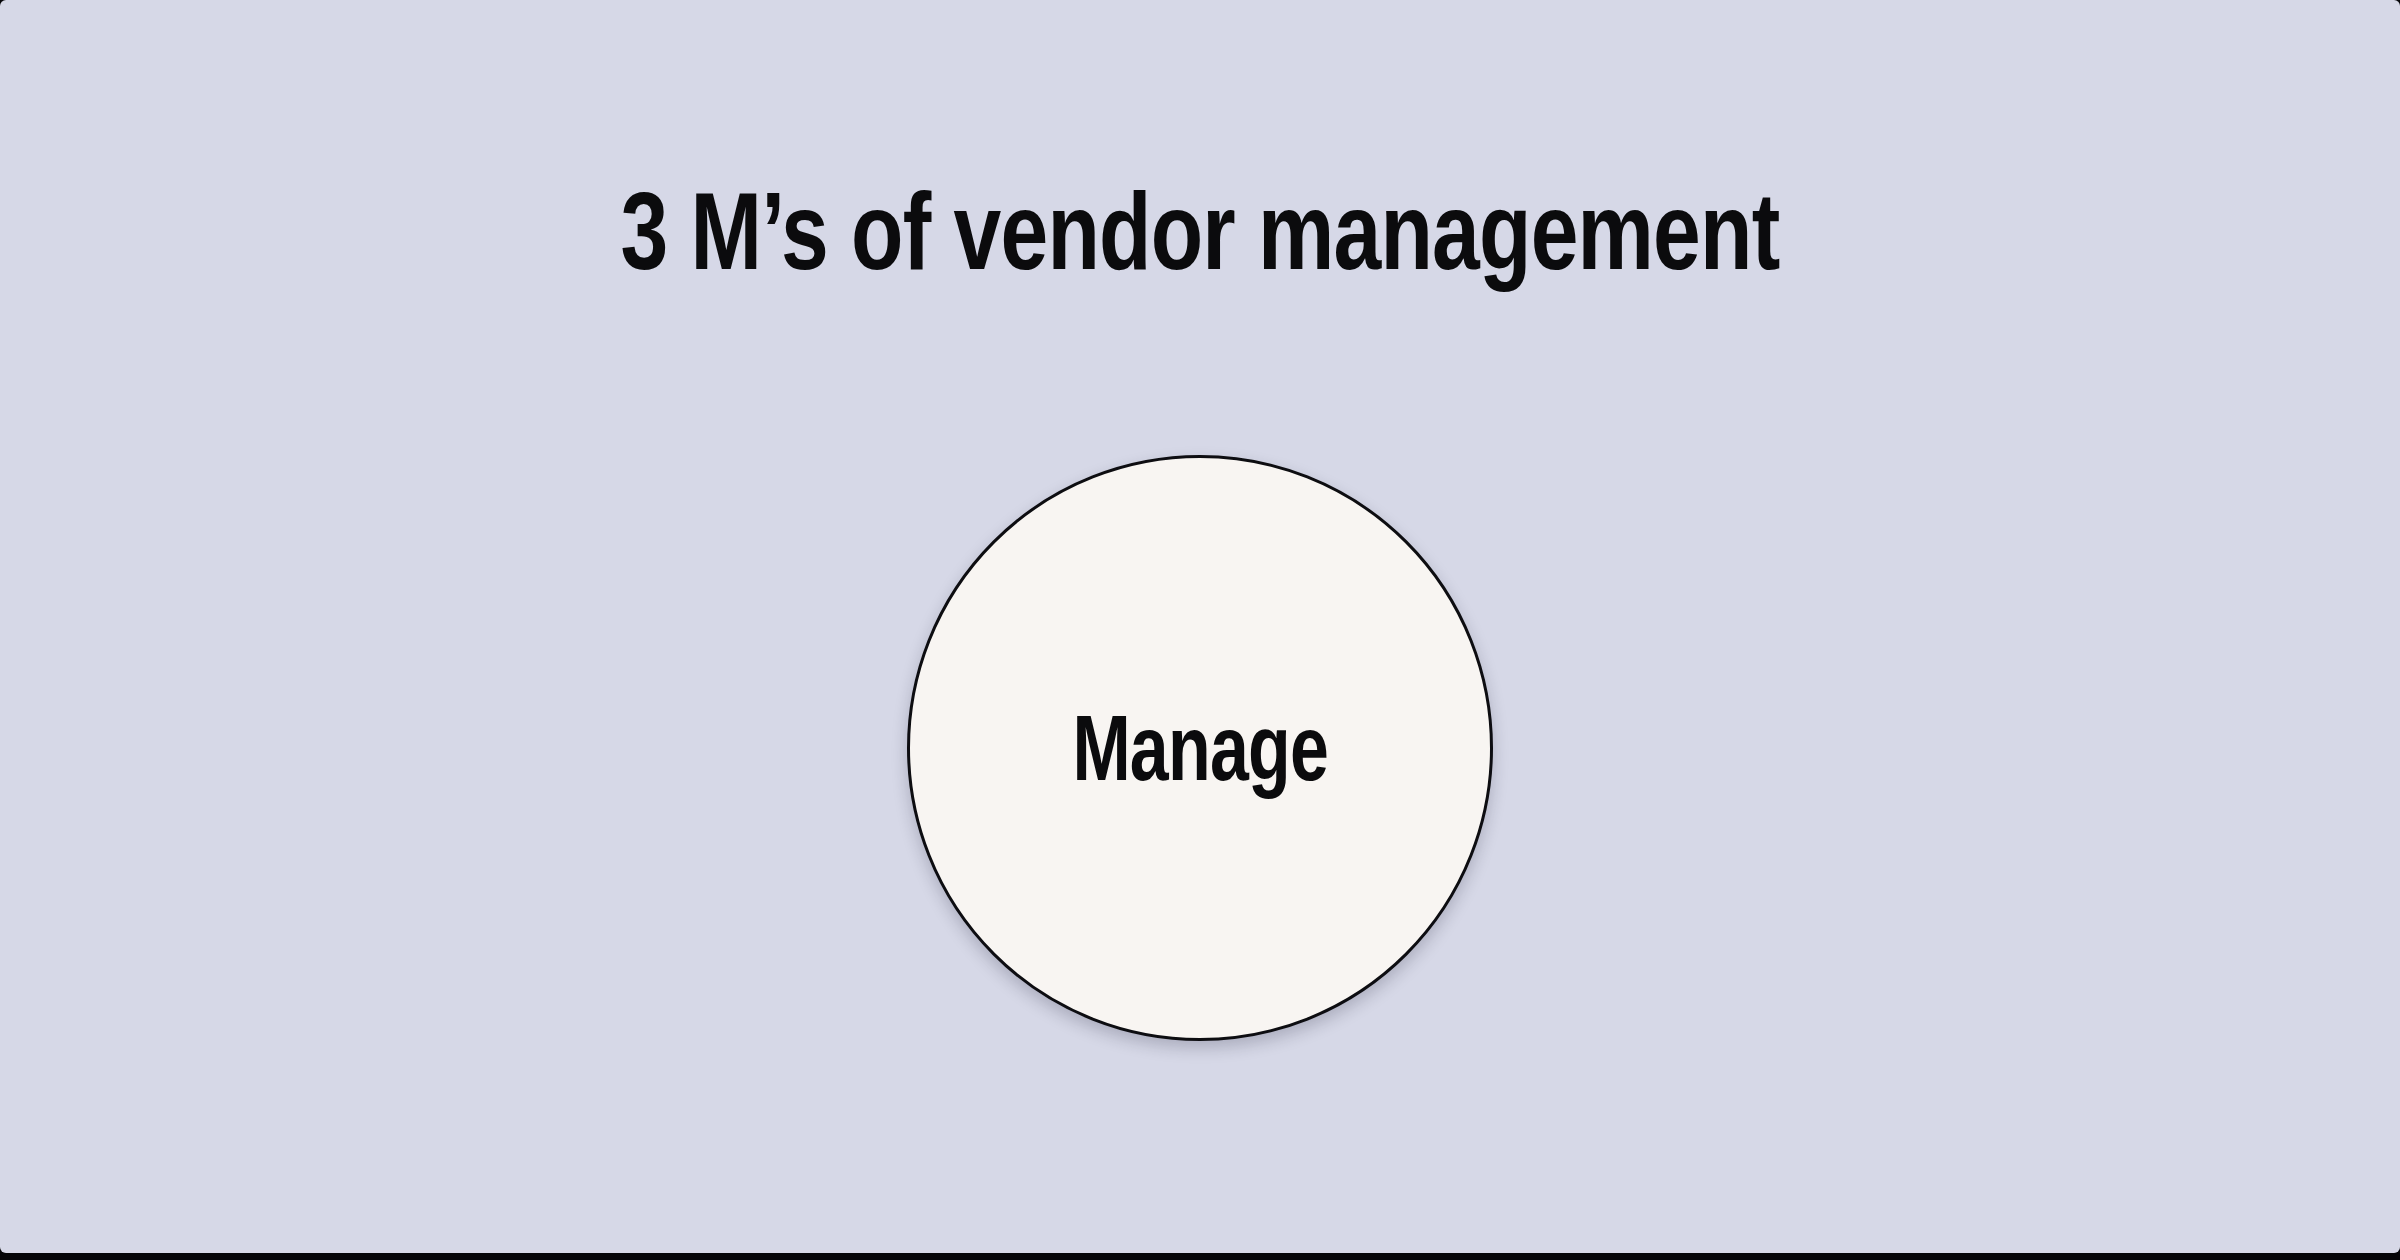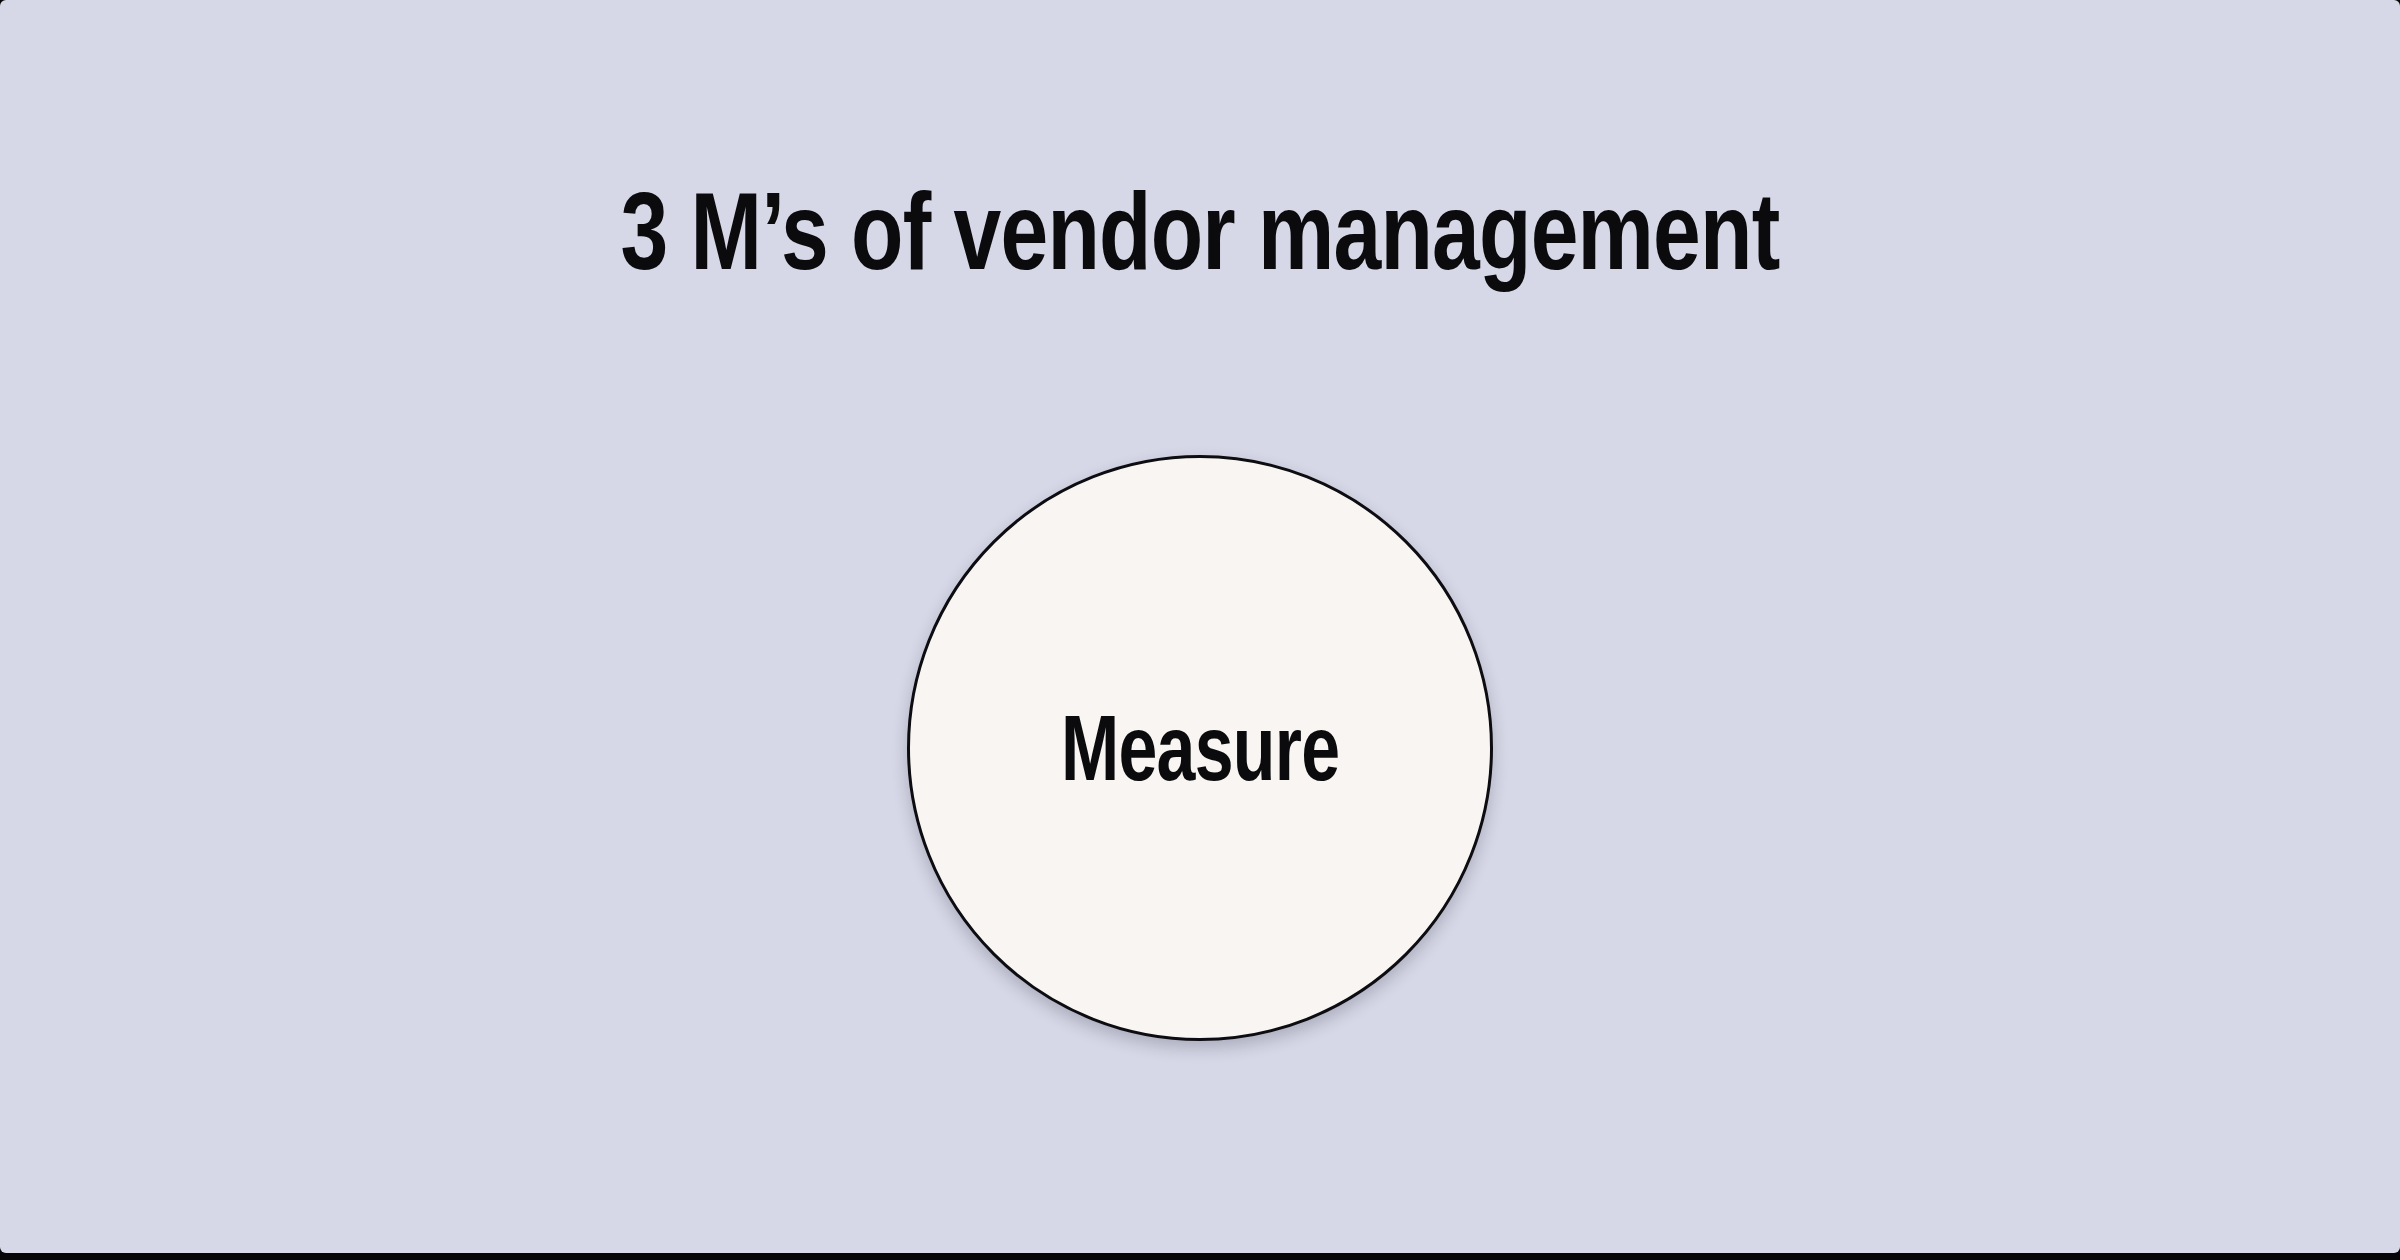--- a/index.html
+++ b/index.html
@@ -80,17 +80,17 @@
   }
 </style>
 </head>
 <body>
 
 <div class="stage">
   <div class="card">
     <h1 class="title">3 M’s of vendor management</h1>
     <div class="circles">
       <div class="circle">
-        <span class="circle-label">Measure</span>
+        <span class="circle-label">Manage</span>
       </div>
     </div>
   </div>
 </div>
 
 </body></html>

